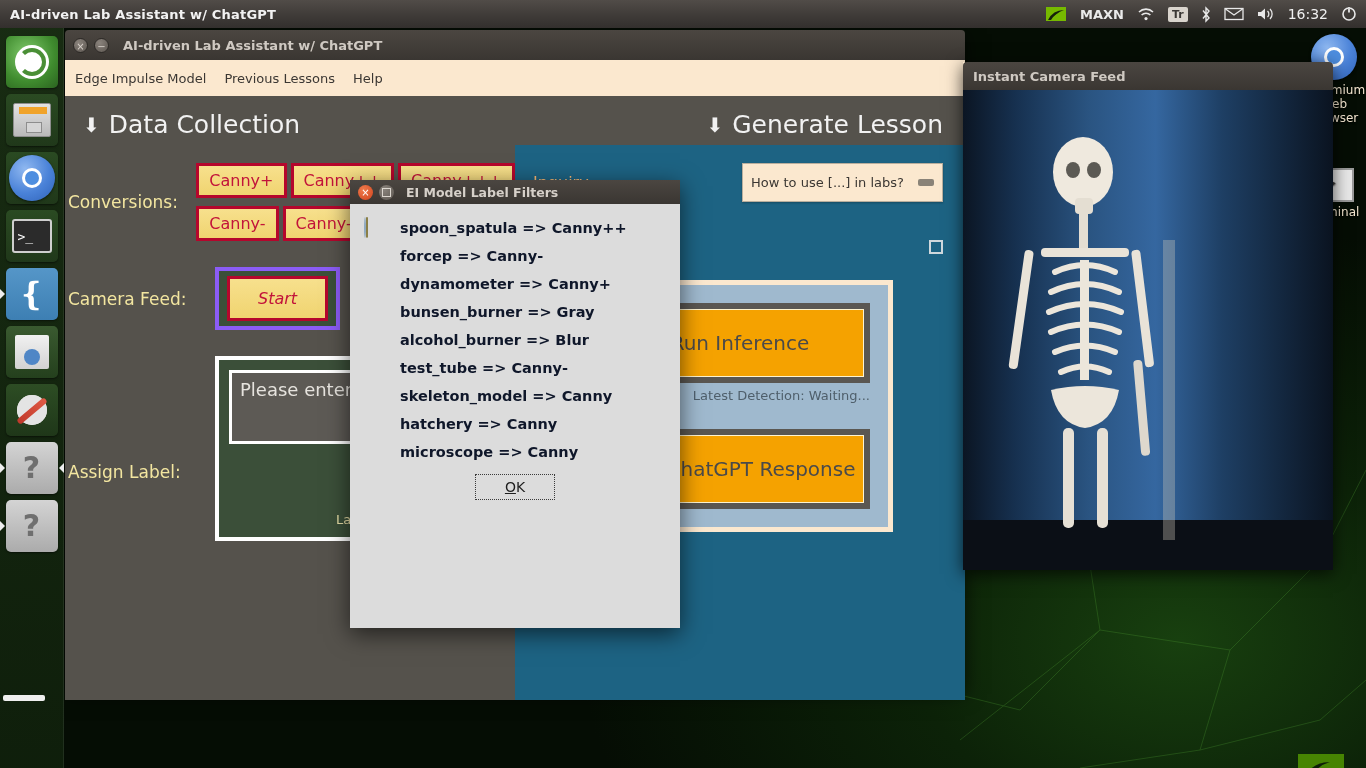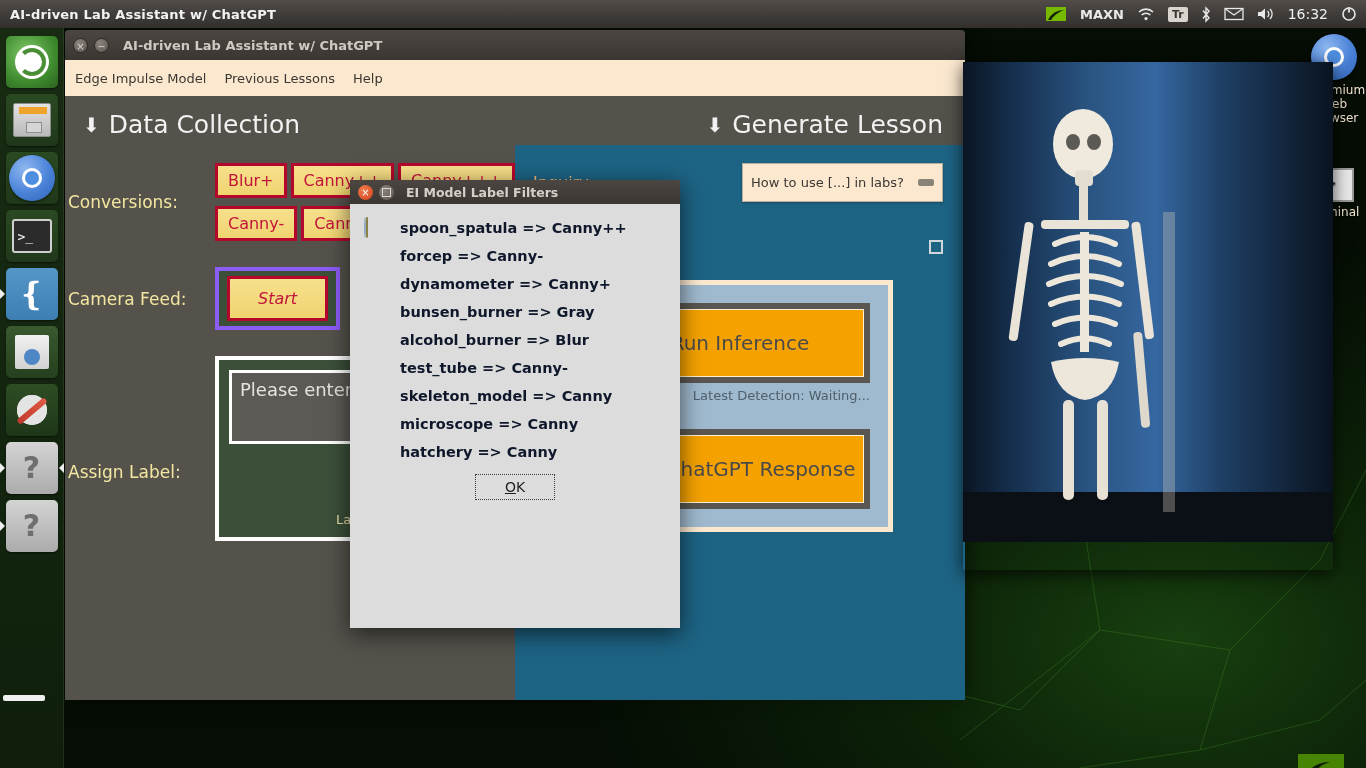--- a/index.html
+++ b/index.html
@@ -396,20 +396,23 @@
     <span id="clock">16:32</span>
     <svg width="18" height="18" viewBox="0 0 18 18">
       <circle cx="9" cy="9" r="6" stroke="#e8e8e8" stroke-width="1.6" fill="none"></circle>
       <rect x="8.1" y="1.5" width="1.8" height="6" fill="#3f3b38"></rect>
       <rect x="8.1" y="2" width="1.8" height="5.5" fill="#e8e8e8"></rect>
     </svg>
   </div>
 </div>
 
 <div id="camera-window">
+  <div id="camera-titlebar">
+    <span>Instant Camera Feed</span>
+  </div>
   <div id="camera-view">
     <svg width="370" height="480" viewBox="0 0 370 480">
       <defs>
         <linearGradient id="bgG" x1="0" y1="0" x2="1" y2="0">
           <stop offset="0%" stop-color="#0b1523"></stop>
           <stop offset="14%" stop-color="#16304f"></stop>
           <stop offset="34%" stop-color="#2a5481"></stop>
           <stop offset="52%" stop-color="#3567a0"></stop>
           <stop offset="70%" stop-color="#1e3f64"></stop>
           <stop offset="100%" stop-color="#0a1320"></stop>
@@ -470,21 +473,21 @@
     <div id="panel-left">
       <div class="section-head">
         <span class="arrow-down">⬇</span>
         <span>Data Collection</span>
       </div>
 
       <div class="row" style="margin-top:18px;">
         <div class="row-label">Conversions:</div>
         <div class="conv-grid">
           <div class="conv-row">
-            <span class="conv-btn">Blur+</span>
+            <span class="conv-btn">Canny+</span>
             <span class="conv-btn">Canny++</span>
             <span class="conv-btn">Canny+++</span>
           </div>
           <div class="conv-row">
             <span class="conv-btn">Canny-</span>
             <span class="conv-btn">Canny--</span>
             <span class="conv-btn">Canny---</span>
           </div>
         </div>
       </div>
@@ -551,20 +554,20 @@
       <span class="glass"></span><span class="base"></span>
     </span>
     <div id="filter-list">
       <div class="filter-row">spoon_spatula =&gt; Canny++</div>
       <div class="filter-row">forcep =&gt; Canny-</div>
       <div class="filter-row">dynamometer =&gt; Canny+</div>
       <div class="filter-row">bunsen_burner =&gt; Gray</div>
       <div class="filter-row">alcohol_burner =&gt; Blur</div>
       <div class="filter-row">test_tube =&gt; Canny-</div>
       <div class="filter-row">skeleton_model =&gt; Canny</div>
+      <div class="filter-row">hatchery =&gt; Canny</div>
       <div class="filter-row">microscope =&gt; Canny</div>
-      <div class="filter-row">hatchery =&gt; Canny</div>
     </div>
   </div>
   <div id="dialog-footer">
     <span id="ok-button"><u>O</u><span>K</span></span>
   </div>
 </div>
 
 </body></html>

